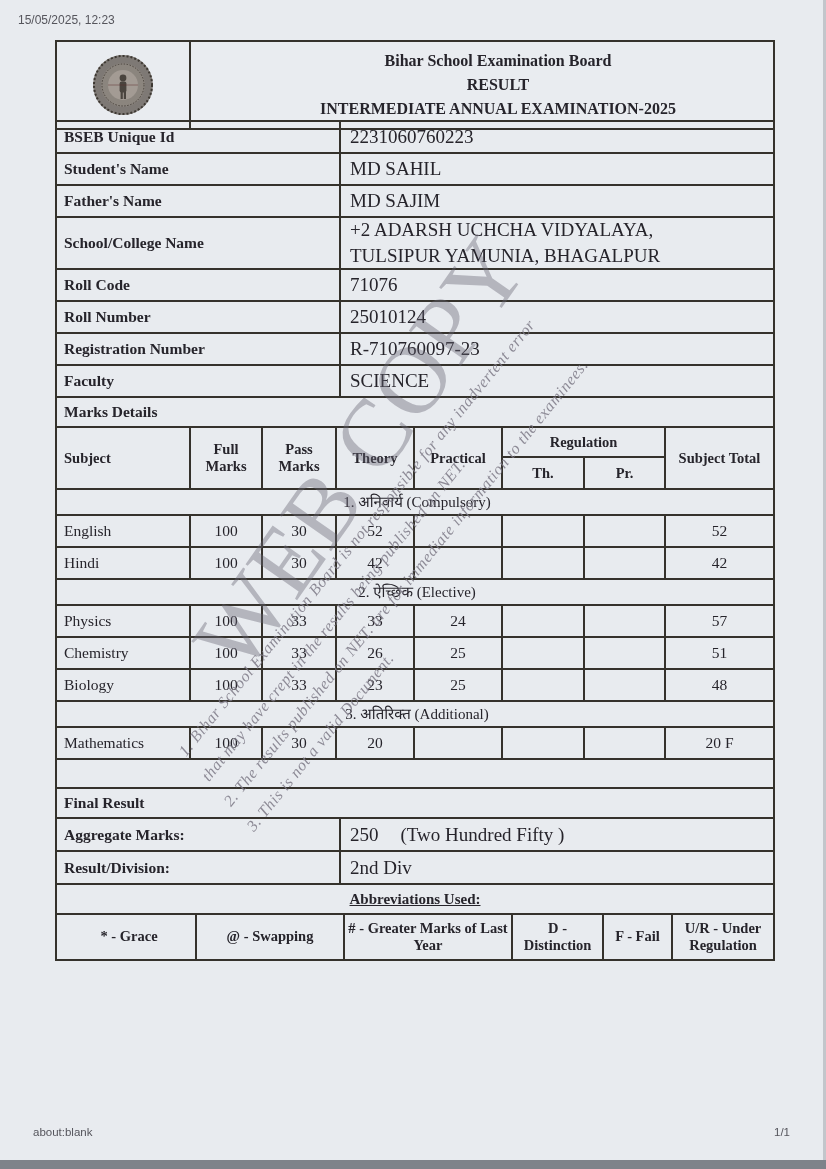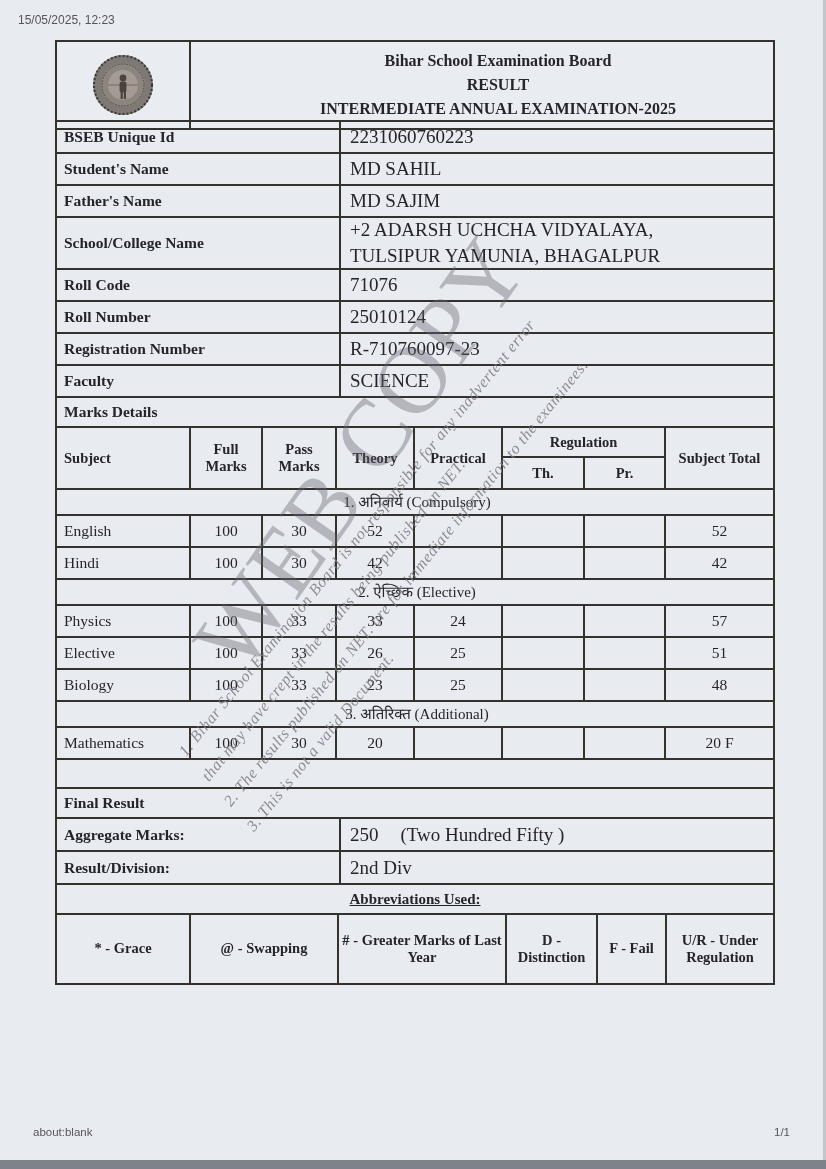--- a/index.html
+++ b/index.html
@@ -64,21 +64,21 @@
   .mrow{grid-template-columns:134px 72px 74px 78px 88px 82px 81px 1fr;height:30px;}
   .mrow .sub{padding-left:7px;font-size:15.5px;}
   .num{justify-content:center;font-size:15.5px;}
   .section{height:24px;line-height:24px;font-weight:normal;font-size:15px;padding-left:4px;
     border-bottom:2px solid var(--bd);display:block;text-align:center;}
   .spacer{height:27px;border-bottom:2px solid var(--bd);}
   .frow{grid-template-columns:284px 1fr;height:31px;}
   .agg-words{margin-left:22px;}
   .abbr-head{height:28px;display:flex;align-items:center;justify-content:center;
     font-weight:bold;font-size:15px;text-decoration:underline;border-bottom:2px solid var(--bd);}
-  .arow{grid-template-columns:134px 148px 168px 91px 69px 1fr;height:68px;}
+  .arow{grid-template-columns:134px 148px 168px 91px 69px 1fr;height:44px;padding-left:6px;}
   .ac{border-right:2px solid var(--bd);display:flex;align-items:center;justify-content:center;
     text-align:center;font-weight:bold;font-size:14.5px;line-height:1.2;padding:0 3px;}
   .ac.last{border-right:none;}
 
   
   .wm{
     position:absolute;left:100px;top:398px;width:520px;text-align:center;
     font-size:96px;letter-spacing:1px;color:rgba(102,99,114,0.40);
     transform:rotate(-55deg);pointer-events:none;z-index:5;white-space:nowrap;
     font-family:"Liberation Serif",serif;
@@ -205,21 +205,21 @@
       <div class="c sub">Physics</div>
       <div class="c num">100</div>
       <div class="c num">33</div>
       <div class="c num">33</div>
       <div class="c num">24</div>
       <div class="c num"></div>
       <div class="c num"></div>
       <div class="c num last">57</div>
     </div>
     <div class="row mrow">
-      <div class="c sub">Elective</div>
+      <div class="c sub">Chemistry</div>
       <div class="c num">100</div>
       <div class="c num">33</div>
       <div class="c num">26</div>
       <div class="c num">25</div>
       <div class="c num"></div>
       <div class="c num"></div>
       <div class="c num last">51</div>
     </div>
     <div class="row mrow">
       <div class="c sub">Biology</div>

